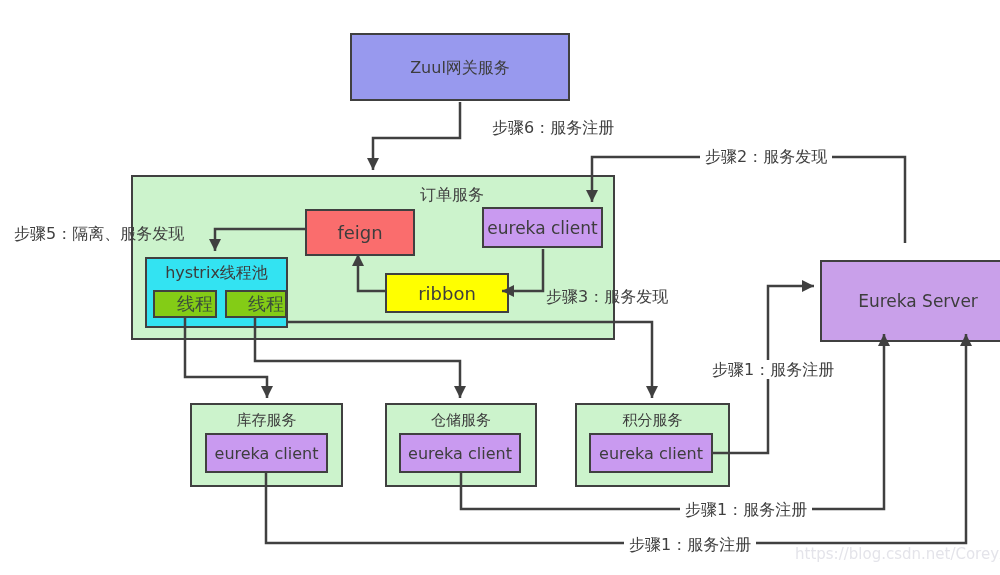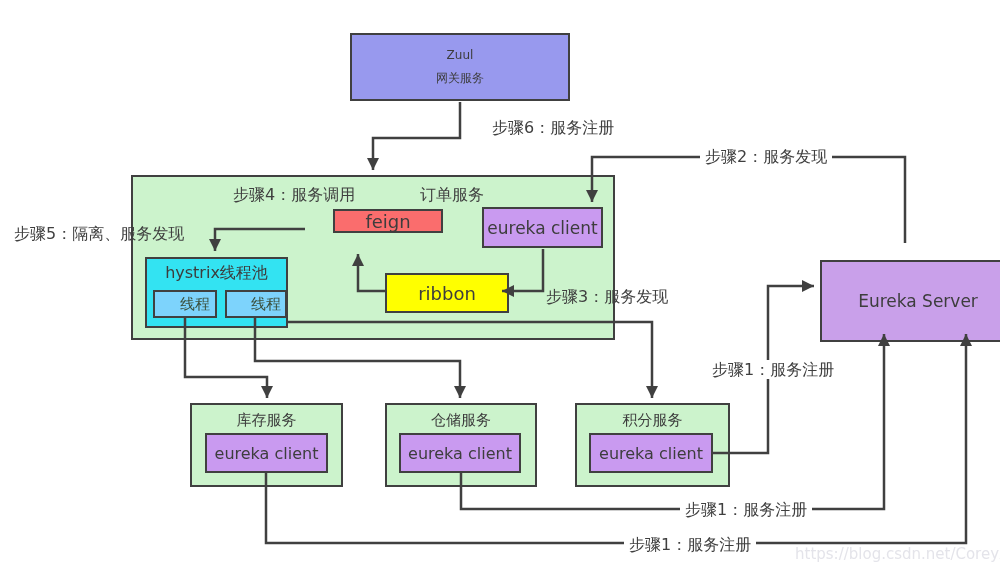--- a/index.html
+++ b/index.html
@@ -6,28 +6,28 @@
   #stage{
     position:relative;width:1000px;height:575px;overflow:hidden;background:#ffffff;
     font-family:"DejaVu Sans","Liberation Sans",sans-serif;color:#3d3d3d;
   }
   .box{
     position:absolute;box-sizing:border-box;border:2.5px solid #404040;
     display:flex;align-items:center;justify-content:center;text-align:center;
     color:#3d3d3d;
   }
   .topalign{align-items:flex-start;}
-  .zuul{background:#9899EE;flex-direction:column;font-size:12px;line-height:23px;}
+  .zuul{background:#9899EE;font-size:16px;line-height:23px;}
   .container-green{background:#CCF3CC;}
   .feign{background:#FA6D6D;font-size:18px;}
   .client{background:#C99AF0;font-size:17px;}
   .client-sm{background:#C99AF0;font-size:16px;}
   .ribbon{background:#FFFF00;font-size:18px;}
   .hystrix{background:#33E3F2;font-size:16px;padding-top:4px;}
-  .thread{background:#7dd3fc;font-size:15px;color:#3b4f3b;padding-left:20px;}
+  .thread{background:#84cc16;font-size:18px;color:#3b4f3b;padding-left:20px;}
   .server{background:#C9A0EA;font-size:17px;}
   .svc{font-size:15px;padding-top:6px;}
   .label{
     position:absolute;font-size:16px;white-space:nowrap;color:#3f3f3f;
     line-height:19px;z-index:4;
   }
   .on-line{background:#ffffff;padding:0 5px;}
   .watermark{
     position:absolute;left:795px;top:545px;width:210px;overflow:hidden;
     font-size:15px;color:#E4E4EA;white-space:nowrap;z-index:4;
@@ -62,21 +62,21 @@
     </div>
     <div class="box client-sm" style="left:589px;top:433px;width:124px;height:40px;">
       <span>eureka client</span>
     </div>
 
     <div class="box zuul" style="left:350px;top:33px;width:220px;height:68px;">
       <span>Zuul</span>
       <span>网关服务</span>
     </div>
 
-    <div class="box feign" style="left:305px;top:209px;width:110px;height:24px;margin-left:28px;">
+    <div class="box feign" style="left:305px;top:209px;width:110px;height:47px;">
       <span>feign</span>
     </div>
     <div class="box client" style="left:482px;top:207px;width:121px;height:41px;">
       <span>eureka client</span>
     </div>
     <div class="box ribbon" style="left:385px;top:273px;width:124px;height:40px;">
       <span>ribbon</span>
     </div>
     <div class="box hystrix topalign" style="left:145px;top:257px;width:143px;height:71px;">
       <span>hystrix线程池</span>
@@ -109,21 +109,20 @@
       <path d="M185,318 V377 H267 V398" marker-end="url(#arrow)"></path>
       <path d="M255,318 V361 H460 V398" marker-end="url(#arrow)"></path>
       <path d="M713,453 H768 V286 H814" marker-end="url(#arrow)"></path>
       <path d="M461,473 V509 H884 V334" marker-end="url(#arrow)"></path>
       <path d="M266,473 V543 H966 V334" marker-end="url(#arrow)"></path>
     </g>
   </svg>
 
   <div class="label" style="left:492px;top:118px;">步骤6：服务注册</div>
   <div class="label on-line" style="left:700px;top:147px;">步骤2：服务发现</div>
-  <div class="label" style="left:233px;top:185px;">步骤4：服务调用</div>
   <div class="label" style="left:420px;top:185px;">订单服务</div>
   <div class="label" style="left:546px;top:287px;">步骤3：服务发现</div>
   <div class="label" style="left:14px;top:224px;">步骤5：隔离、服务发现</div>
   <div class="label on-line" style="left:707px;top:360px;">步骤1：服务注册</div>
   <div class="label on-line" style="left:680px;top:500px;">步骤1：服务注册</div>
   <div class="label on-line" style="left:624px;top:535px;">步骤1：服务注册</div>
 
   <div class="watermark">https://blog.csdn.net/CoreyXu</div>
 </div>
 

